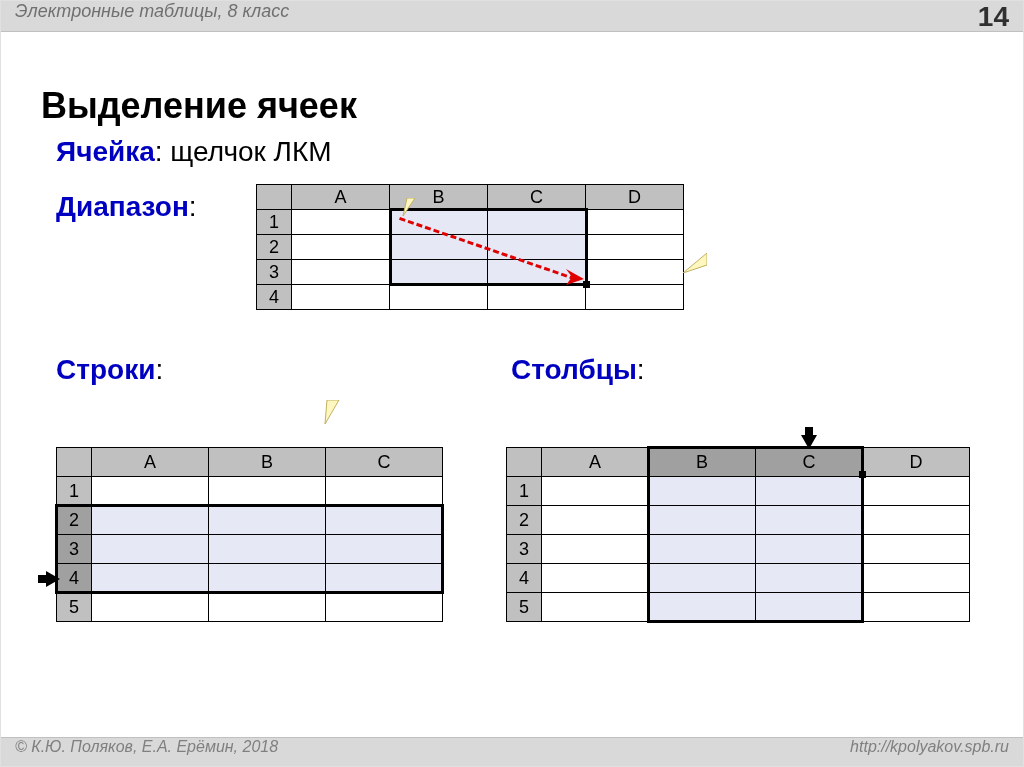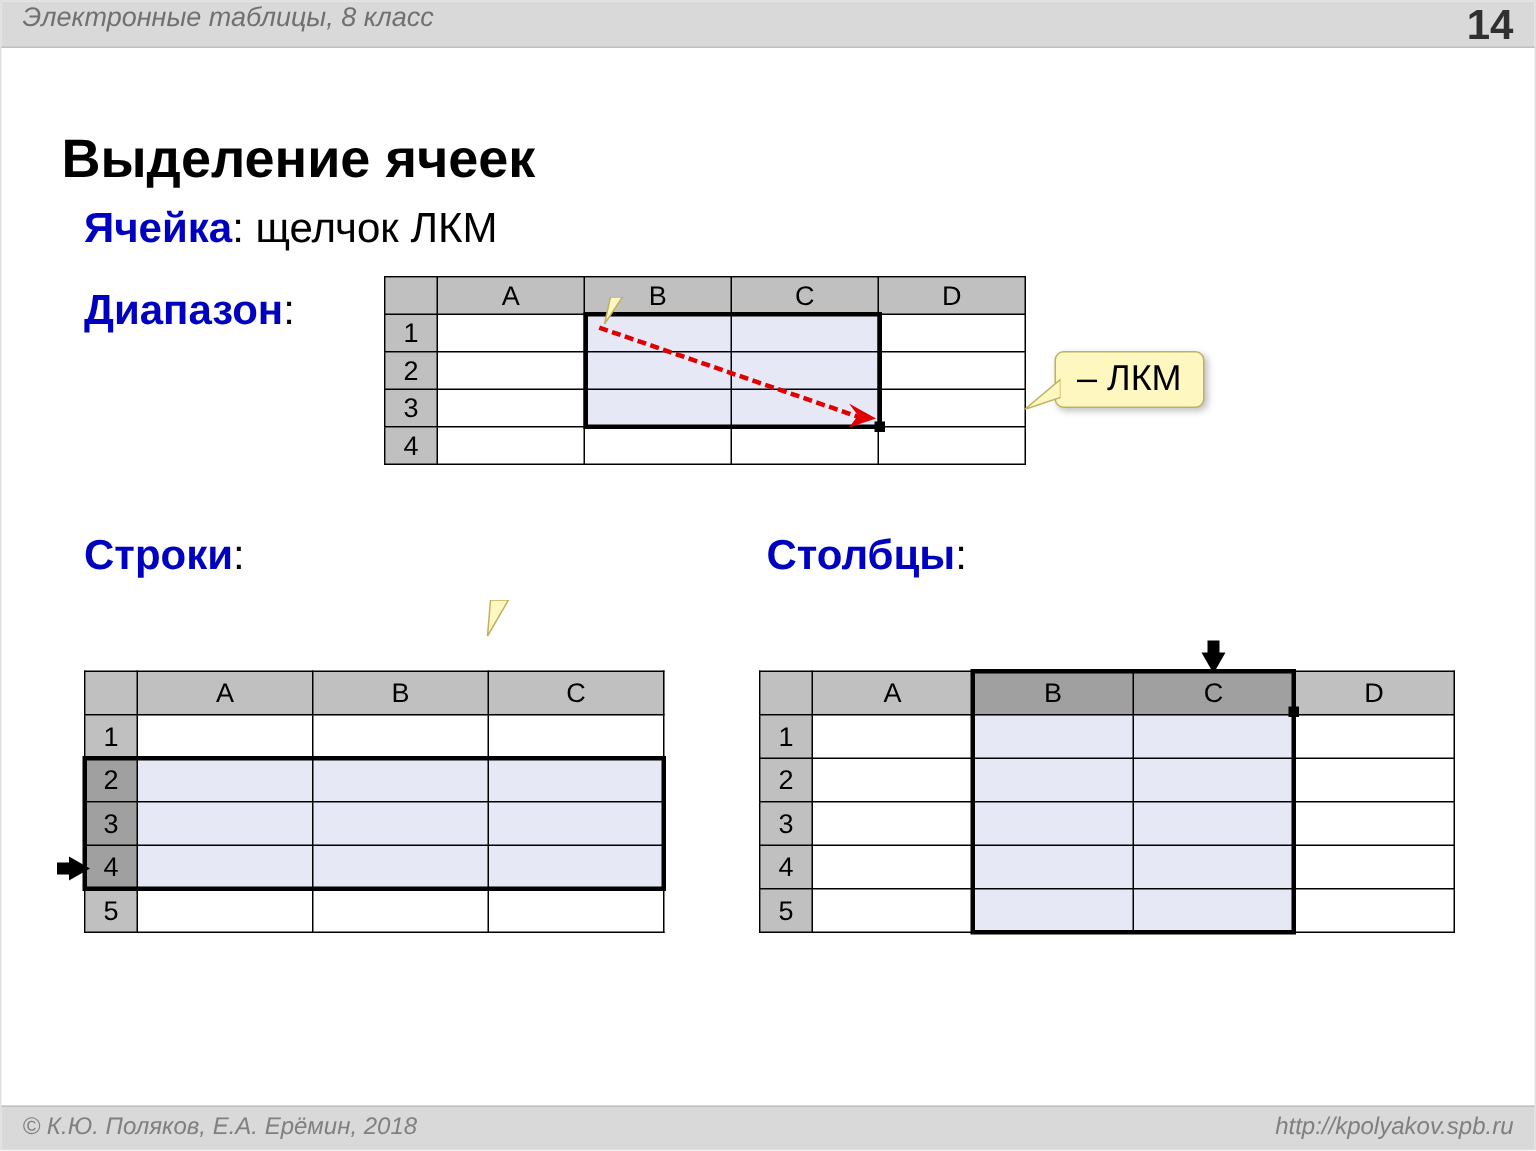--- a/index.html
+++ b/index.html
@@ -41,21 +41,20 @@
     font-size: 28px;
   }
   
   .bottom-bar {
     position: absolute;
     left: 0; bottom: 0; right: 0;
     height: 28px;
     background: #d9d9d9;
     border-top: 1px solid #c0c0c0;
     display: flex;
-    align-items: center;
     justify-content: space-between;
     padding: 0 14px;
     font-style: italic;
     color: #808080;
     font-size: 16px;
   }
   
   .content {
     position: absolute;
     left: 0; right: 0;
@@ -246,21 +245,20 @@
     <div class="redarrow-line" style="left:399px; top:146px; width:186px; transform: rotate(19deg);"></div>
 
     <svg style="position:absolute; left:565px; top:198px;" width="24" height="20">
       <polygon points="0,0 18,10 0,16 6,8" fill="#e00000"></polygon>
     </svg>
 
     <svg style="position:absolute; left:398px; top:127px;" width="20" height="20">
       <polygon points="8,0 16,0 4,18" fill="#fff7c0" stroke="#c0b060"></polygon>
     </svg>
 
-    <div class="callout" style="left:702px; top:163px;">– ЛКМ</div>
     <svg style="position:absolute; left:682px; top:178px;" width="24" height="24">
       <polygon points="24,4 24,16 0,24" fill="#fff7c0" stroke="#c0b060"></polygon>
     </svg>
 
     <div class="lbl" style="left:55px; top:283px;">
       <span>Строки</span><span class="after">:</span>
     </div>
 
     <div class="lbl" style="left:510px; top:283px;">
       <span>Столбцы</span><span class="after">:</span>

